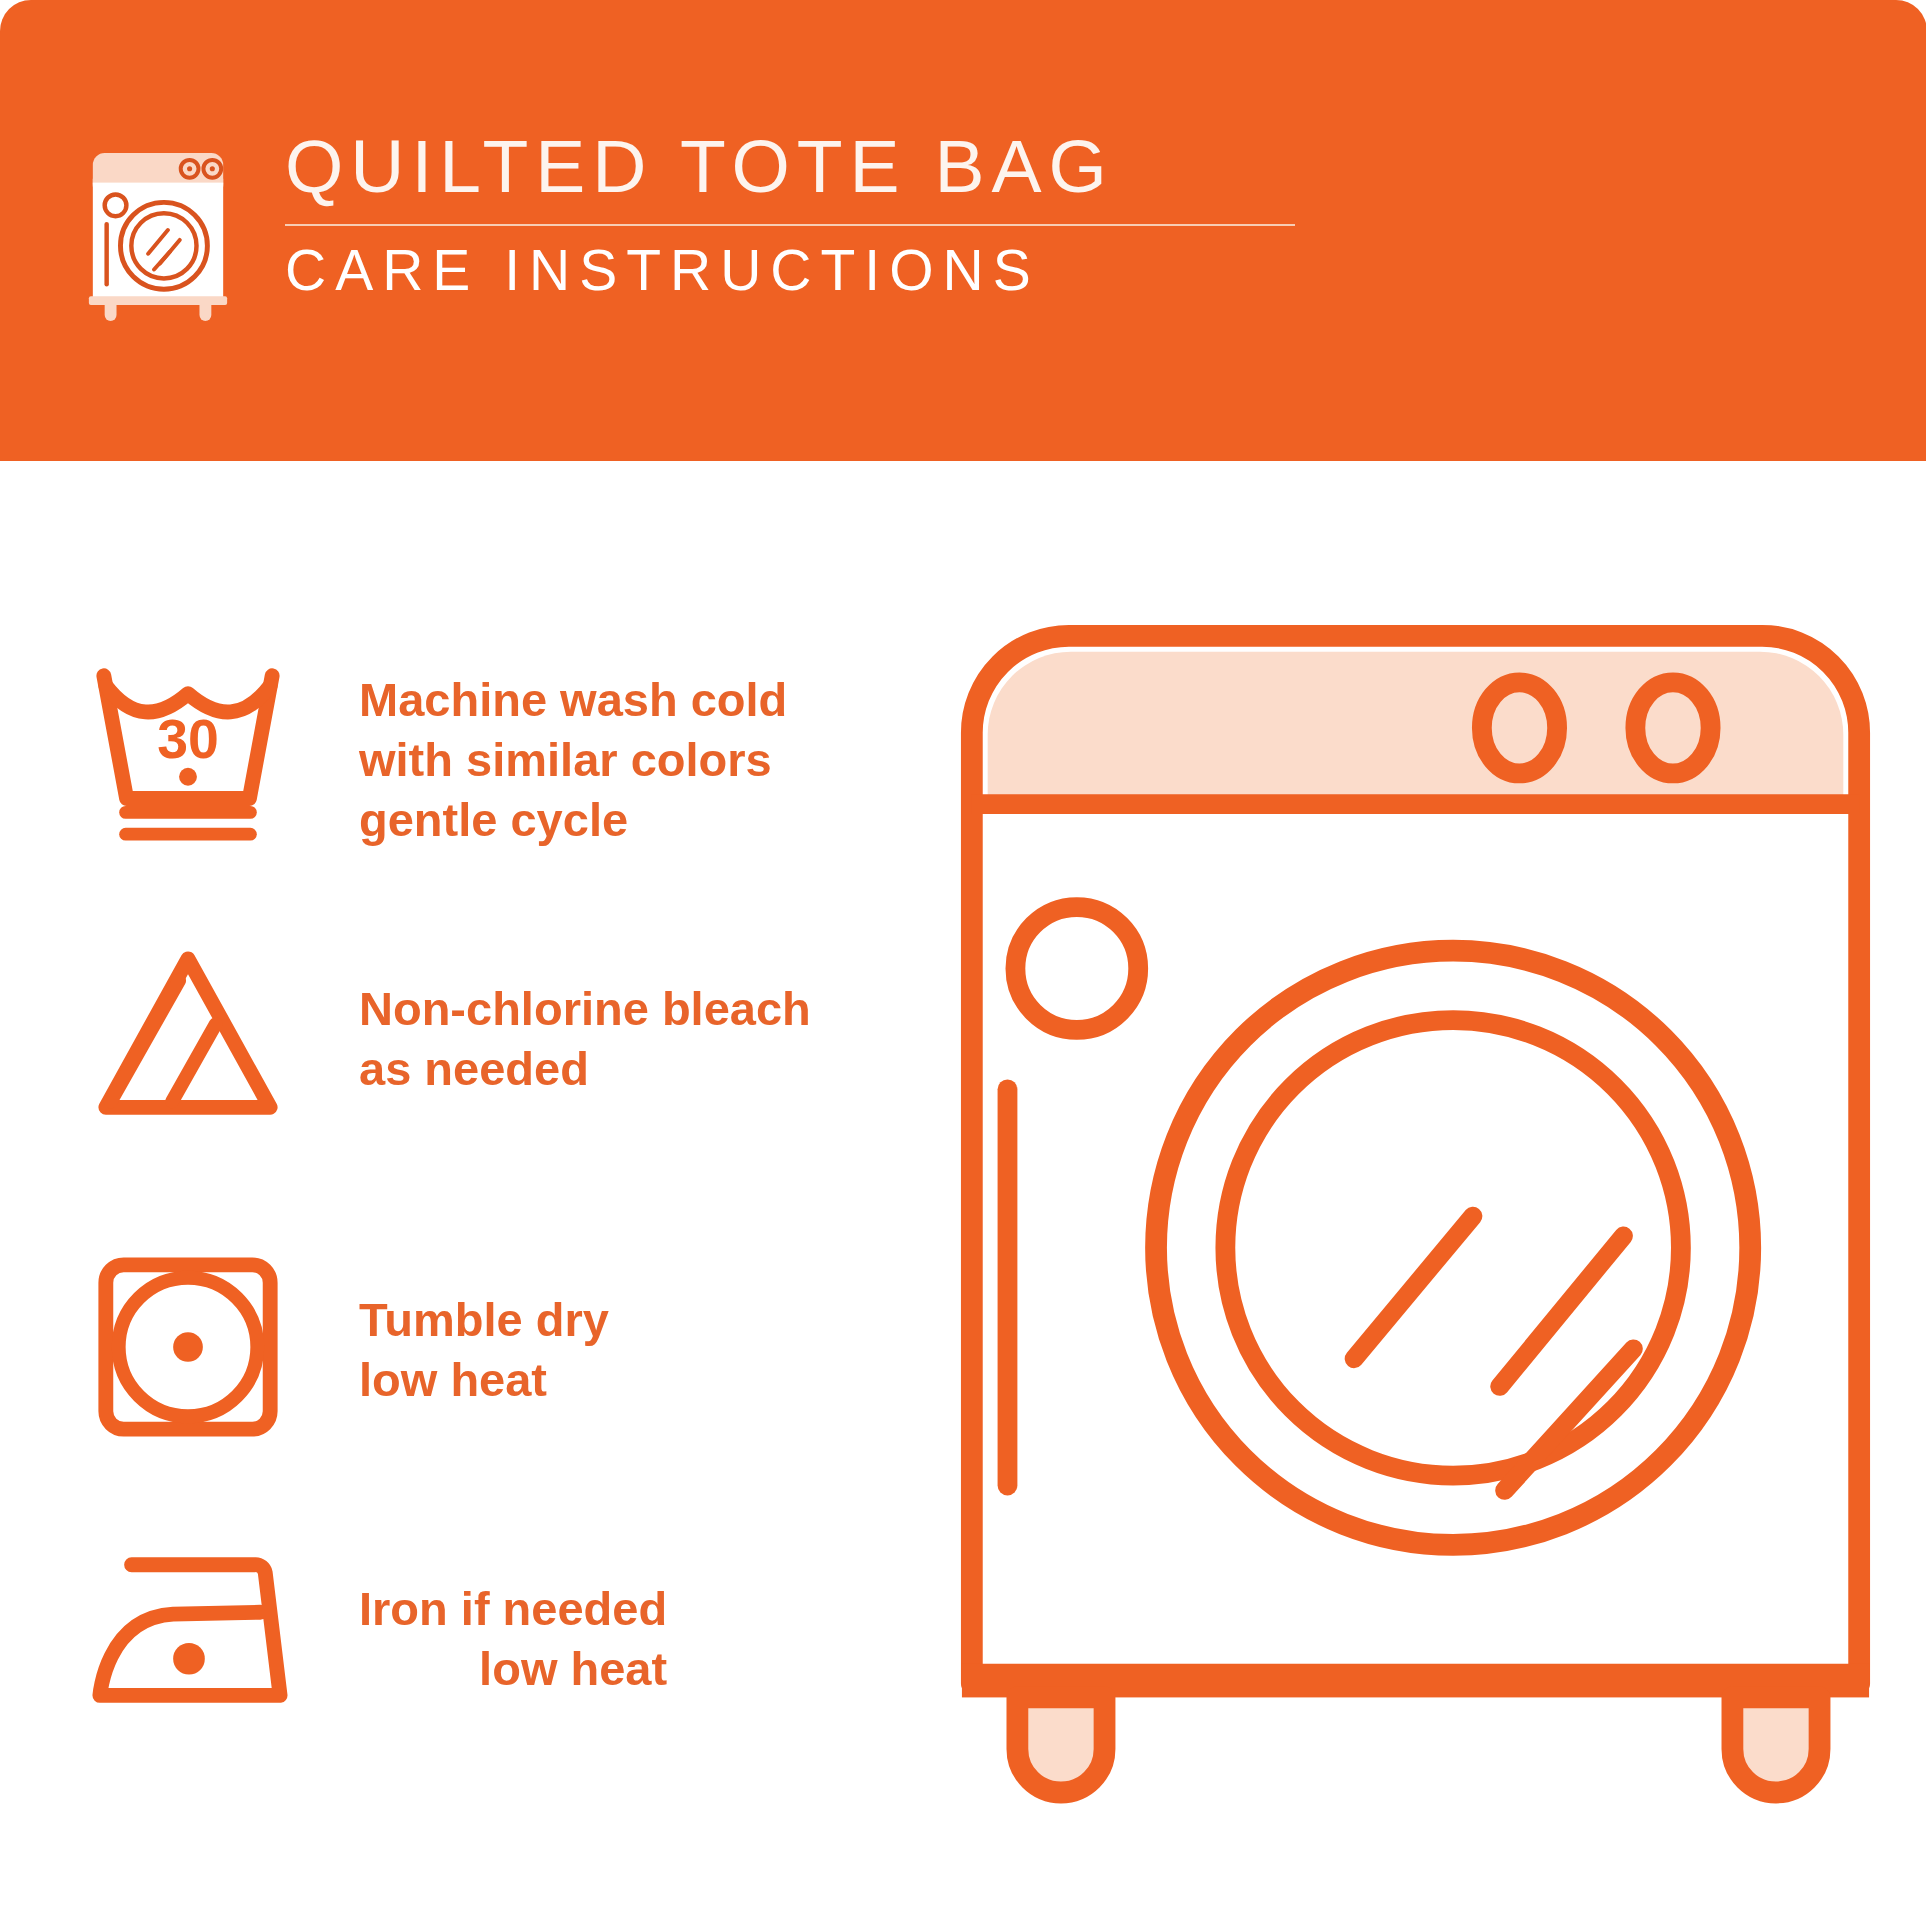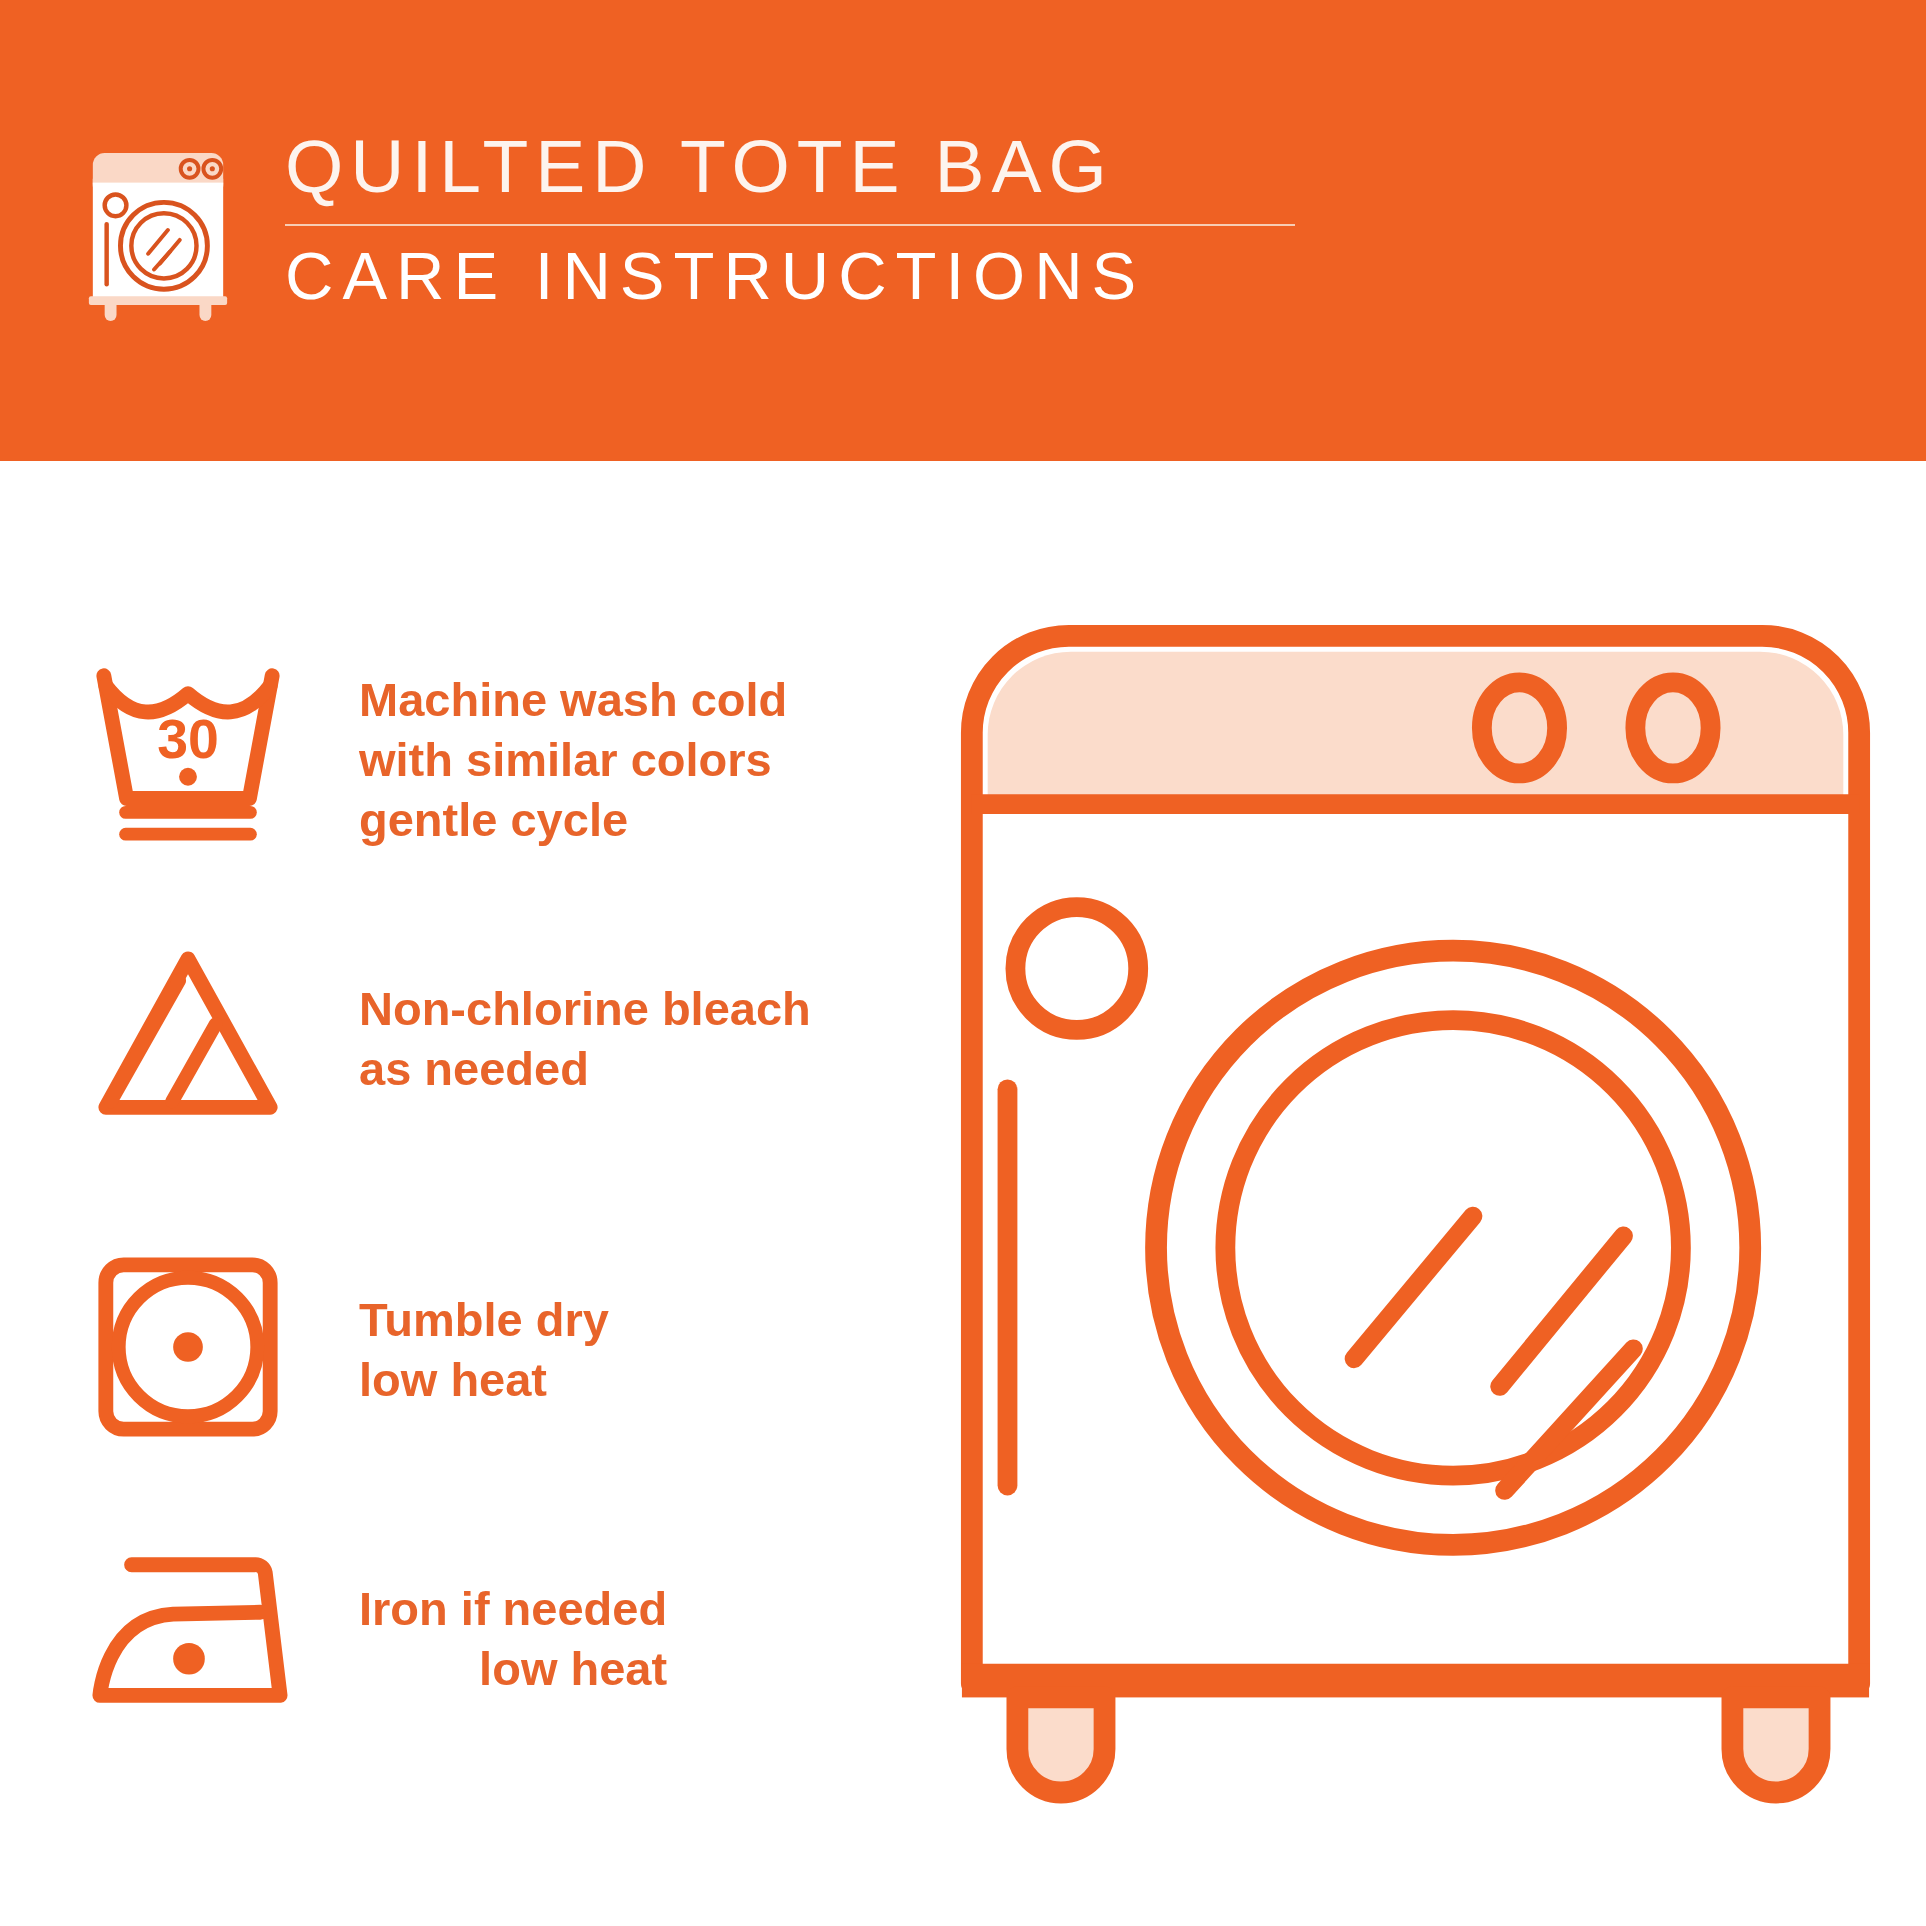--- a/index.html
+++ b/index.html
@@ -9,20 +9,21 @@
   }
   body {
     font-family: "Liberation Sans", sans-serif;
   }
   #page {
     position: relative;
     width: 1927px;
     height: 1927px;
     background: #ffffff;
     overflow: hidden;
+    border-radius: 31px;
   }
 
   
   #header-band {
     position: absolute;
     left: 0;
     top: 0;
     width: 1927px;
     height: 461px;
     background: #EF6123;
@@ -55,21 +56,21 @@
     font-family: "Liberation Sans", sans-serif;
   }
   #title-divider {
     height: 2px;
     background: #F7CDB4;
     margin: 20px 0 16px 0;
     width: 1010px;
   }
   #title-sub {
     color: #FFFFFF;
-    font-size: 67px;
+    font-size: 57px;
     letter-spacing: 9px;
     line-height: 1.0;
     font-weight: 400;
     white-space: nowrap;
     font-family: "Liberation Sans", sans-serif;
   }
 
   
   #care-list {
     position: absolute;

